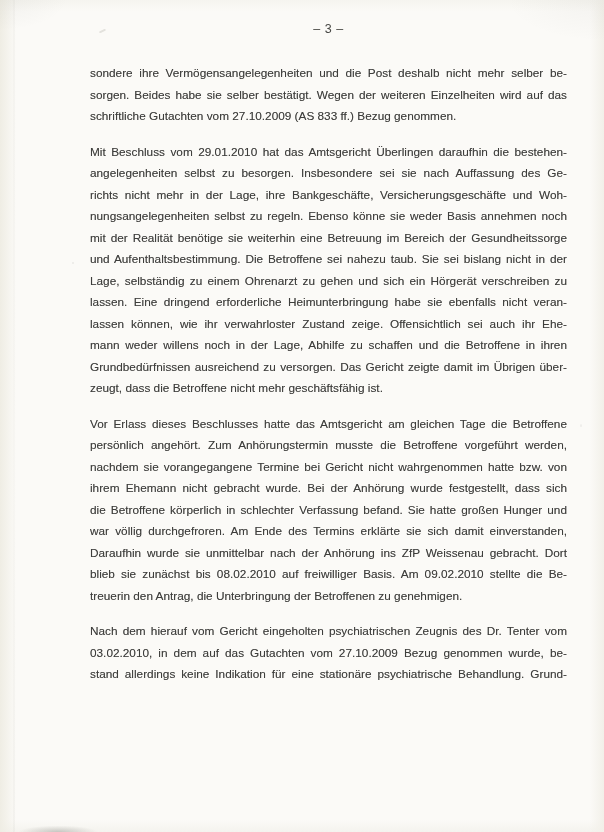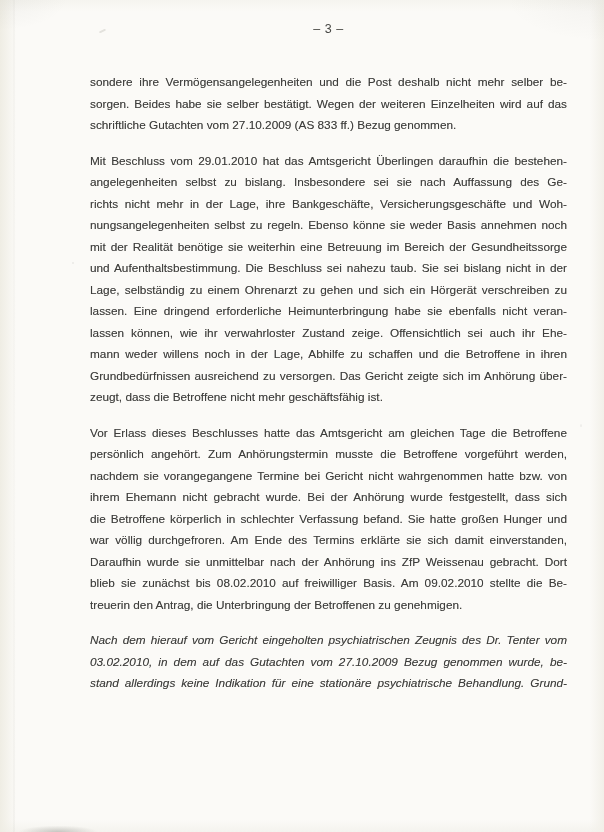--- a/index.html
+++ b/index.html
@@ -37,22 +37,22 @@
   .body-block {
     position: absolute;
     left: 90px;
     top: 63px;
     width: 477px;
     color: #3e3e3c;
     font-size: 11.8px;
     line-height: 21.5px;
     text-shadow: 0 0 0.4px rgba(62,62,60,0.45);
   }
-  .para { margin: 9px 0 14px 0; }
-  .para:last-child { margin-bottom: 0; font-style: italic; }
+  .para { margin: 0 0 14px 0; }
+  .para:last-child { margin-bottom: 0; }
   .line {
     text-align: justify;
     text-align-last: justify;
     white-space: normal;
     hyphens: none;
   }
   .line.last { text-align-last: left; }
   .speck {
     position: absolute;
     pointer-events: none;
@@ -92,30 +92,30 @@
   <div class="page-number">– 3 –</div>
 
   <div class="body-block">
       <div class="para">
         <div class="line">sondere ihre Vermögensangelegenheiten und die Post deshalb nicht mehr selber be-</div>
         <div class="line">sorgen. Beides habe sie selber bestätigt. Wegen der weiteren Einzelheiten wird auf das</div>
         <div class="line last">schriftliche Gutachten vom 27.10.2009 (AS 833 ff.) Bezug genommen.</div>
       </div>
       <div class="para">
         <div class="line">Mit Beschluss vom 29.01.2010 hat das Amtsgericht Überlingen daraufhin die bestehen-</div>
-        <div class="line">angelegenheiten selbst zu bislang. Insbesondere sei sie nach Auffassung des Ge-</div>
+        <div class="line">angelegenheiten selbst zu besorgen. Insbesondere sei sie nach Auffassung des Ge-</div>
         <div class="line">richts nicht mehr in der Lage, ihre Bankgeschäfte, Versicherungsgeschäfte und Woh-</div>
         <div class="line">nungsangelegenheiten selbst zu regeln. Ebenso könne sie weder Basis annehmen noch</div>
         <div class="line">mit der Realität benötige sie weiterhin eine Betreuung im Bereich der Gesundheitssorge</div>
-        <div class="line">und Aufenthaltsbestimmung. Die Beschluss sei nahezu taub. Sie sei bislang nicht in der</div>
+        <div class="line">und Aufenthaltsbestimmung. Die Betroffene sei nahezu taub. Sie sei bislang nicht in der</div>
         <div class="line">Lage, selbständig zu einem Ohrenarzt zu gehen und sich ein Hörgerät verschreiben zu</div>
         <div class="line">lassen. Eine dringend erforderliche Heimunterbringung habe sie ebenfalls nicht veran-</div>
         <div class="line">lassen können, wie ihr verwahrloster Zustand zeige. Offensichtlich sei auch ihr Ehe-</div>
         <div class="line">mann weder willens noch in der Lage, Abhilfe zu schaffen und die Betroffene in ihren</div>
-        <div class="line">Grundbedürfnissen ausreichend zu versorgen. Das Gericht zeigte sich im Anhörung über-</div>
+        <div class="line">Grundbedürfnissen ausreichend zu versorgen. Das Gericht zeigte damit im Übrigen über-</div>
         <div class="line last">zeugt, dass die Betroffene nicht mehr geschäftsfähig ist.</div>
       </div>
       <div class="para">
         <div class="line">Vor Erlass dieses Beschlusses hatte das Amtsgericht am gleichen Tage die Betroffene</div>
         <div class="line">persönlich angehört. Zum Anhörungstermin musste die Betroffene vorgeführt werden,</div>
         <div class="line">nachdem sie vorangegangene Termine bei Gericht nicht wahrgenommen hatte bzw. von</div>
         <div class="line">ihrem Ehemann nicht gebracht wurde. Bei der Anhörung wurde festgestellt, dass sich</div>
         <div class="line">die Betroffene körperlich in schlechter Verfassung befand. Sie hatte großen Hunger und</div>
         <div class="line">war völlig durchgefroren. Am Ende des Termins erklärte sie sich damit einverstanden,</div>
         <div class="line">Daraufhin wurde sie unmittelbar nach der Anhörung ins ZfP Weissenau gebracht. Dort</div>

